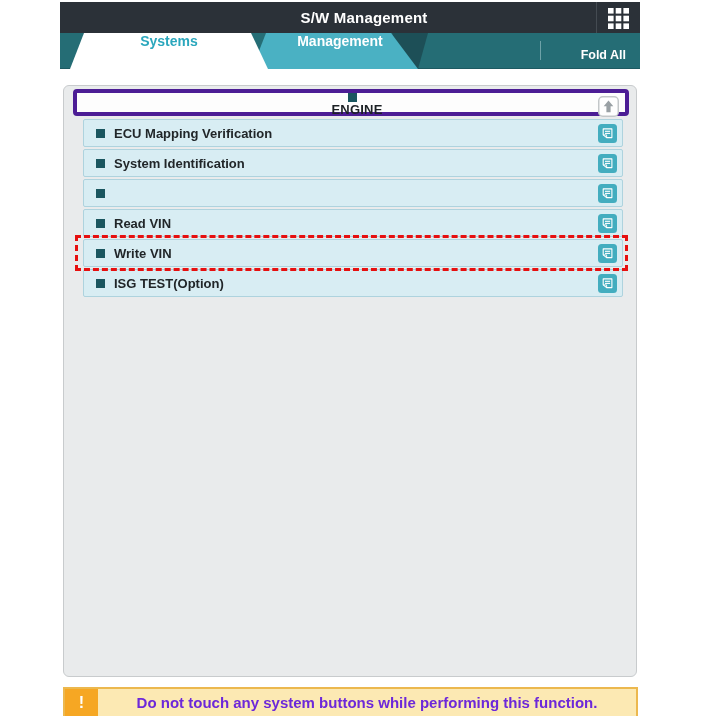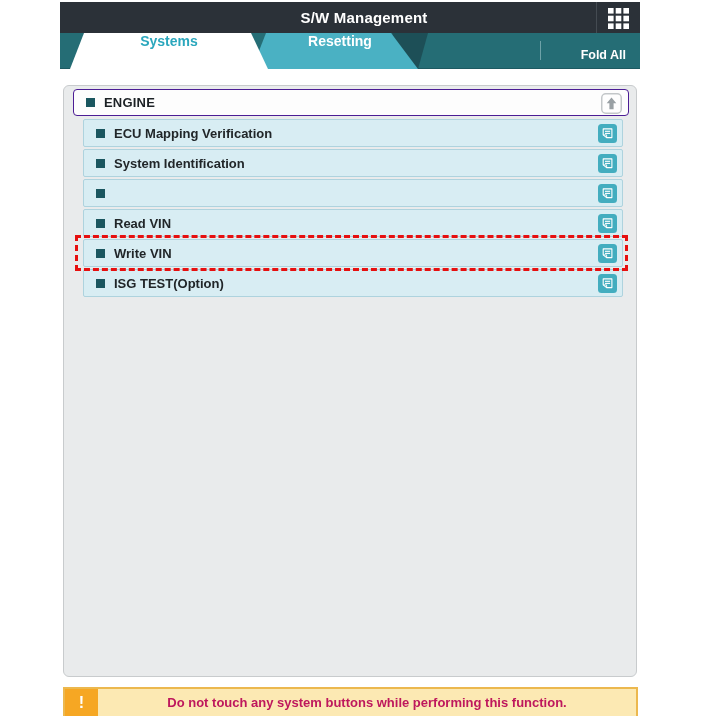--- a/index.html
+++ b/index.html
@@ -28,43 +28,43 @@
   .tab-shadow { position:absolute; top:0; left:322px; width:46px; height:36px; background:#1d4f57; z-index:1;
                  clip-path:polygon(10px 0, 46px 0, 36px 36px, 24px 36px); }
   .foldall-sep { position:absolute; left:480px; top:8px; bottom:8px; width:1px; background:#6ea2a8; }
   .foldall { position:absolute; right:14px; top:0; height:44px; display:flex; align-items:center;
              color:#ffffff; font-size:12.5px; font-weight:bold; cursor:pointer; }
 
   
   .panel { position:absolute; left:3px; top:83px; width:574px; height:592px;
            background:#e9ebec; border:1px solid #c8cbcd; border-radius:6px; }
   .group-header { position:absolute; left:9px; top:3px; width:556px; height:27px;
-                  background:#fdfdfd; border:1px solid #4c1d95; border-radius:4px;
-                  display:flex; align-items:center; padding-left:12px; cursor:pointer; }
+                  background:#fdfdfd; border:4px solid #4c1d95; border-radius:4px;
+                  display:flex; align-items:center; padding-left:12px; cursor:pointer;flex-direction:column; }
   .group-header .label { font-size:13px; font-weight:bold; color:#1c2125; letter-spacing:.2px; }
   .bullet { width:9px; height:9px; background:#1a565f; margin-right:9px; flex:0 0 auto; }
   .fold-btn { position:absolute; right:6px; top:3px; width:21px; height:21px; cursor:pointer; }
 
   .rows { position:absolute; left:19px; top:33px; width:540px; }
   .row { position:relative; height:28px; margin-bottom:2px; background:#d8edf3;
          border:1px solid #aed3de; border-radius:2px;
          display:flex; align-items:center; padding-left:12px; cursor:pointer; }
   .row .label { font-size:13px; font-weight:600; color:#212629; }
   .row .doc-icon { position:absolute; right:5px; top:4px; width:19px; height:19px; }
   .row.highlighted::after { content:""; position:absolute; z-index:5;
          left:-9px; right:-6px; top:-5px; bottom:-5px;
          border:3px dashed #e60f0f; pointer-events:none; }
 
   
   .warnbar { position:absolute; left:3px; top:685px; width:575px; height:31px;
              background:#fce9b3; border:2px solid #ecb84e; display:flex; align-items:stretch; }
   .warn-icon { width:33px; background:#f6a723; color:#ffffff; font-size:16px; font-weight:bold;
                display:flex; align-items:center; justify-content:center; flex:0 0 auto; }
   .warn-text { flex:1; display:flex; align-items:center; justify-content:center;
-               font-size:13px; font-weight:bold; color:#be185d; }
+               font-size:15px; font-weight:bold; color:#6d28d9; }
 </style>
 </head>
 <body>
 
 <div class="stage">
   <div class="app">
 
     <div class="titlebar">
       <div class="title">S/W Management</div>
       <div class="titlebar-sep"></div>
@@ -79,21 +79,21 @@
           <rect x="0" y="15.4" width="5.6" height="5.6"></rect>
             <rect x="7.7" y="15.4" width="5.6" height="5.6"></rect>
             <rect x="15.4" y="15.4" width="5.6" height="5.6"></rect>
         </svg>
       </div>
     </div>
 
     <div class="tabbar">
       <div class="tab-shadow"></div>
       <div class="tab tab-components">
-        <span>Resetting</span>
+        <span>Management</span>
       </div>
       <div class="tab tab-systems">
         <span>Systems</span>
       </div>
       <div class="foldall-sep"></div>
       <div class="foldall">Fold All</div>
     </div>
 
     <div class="panel">
       <div class="group-header">

